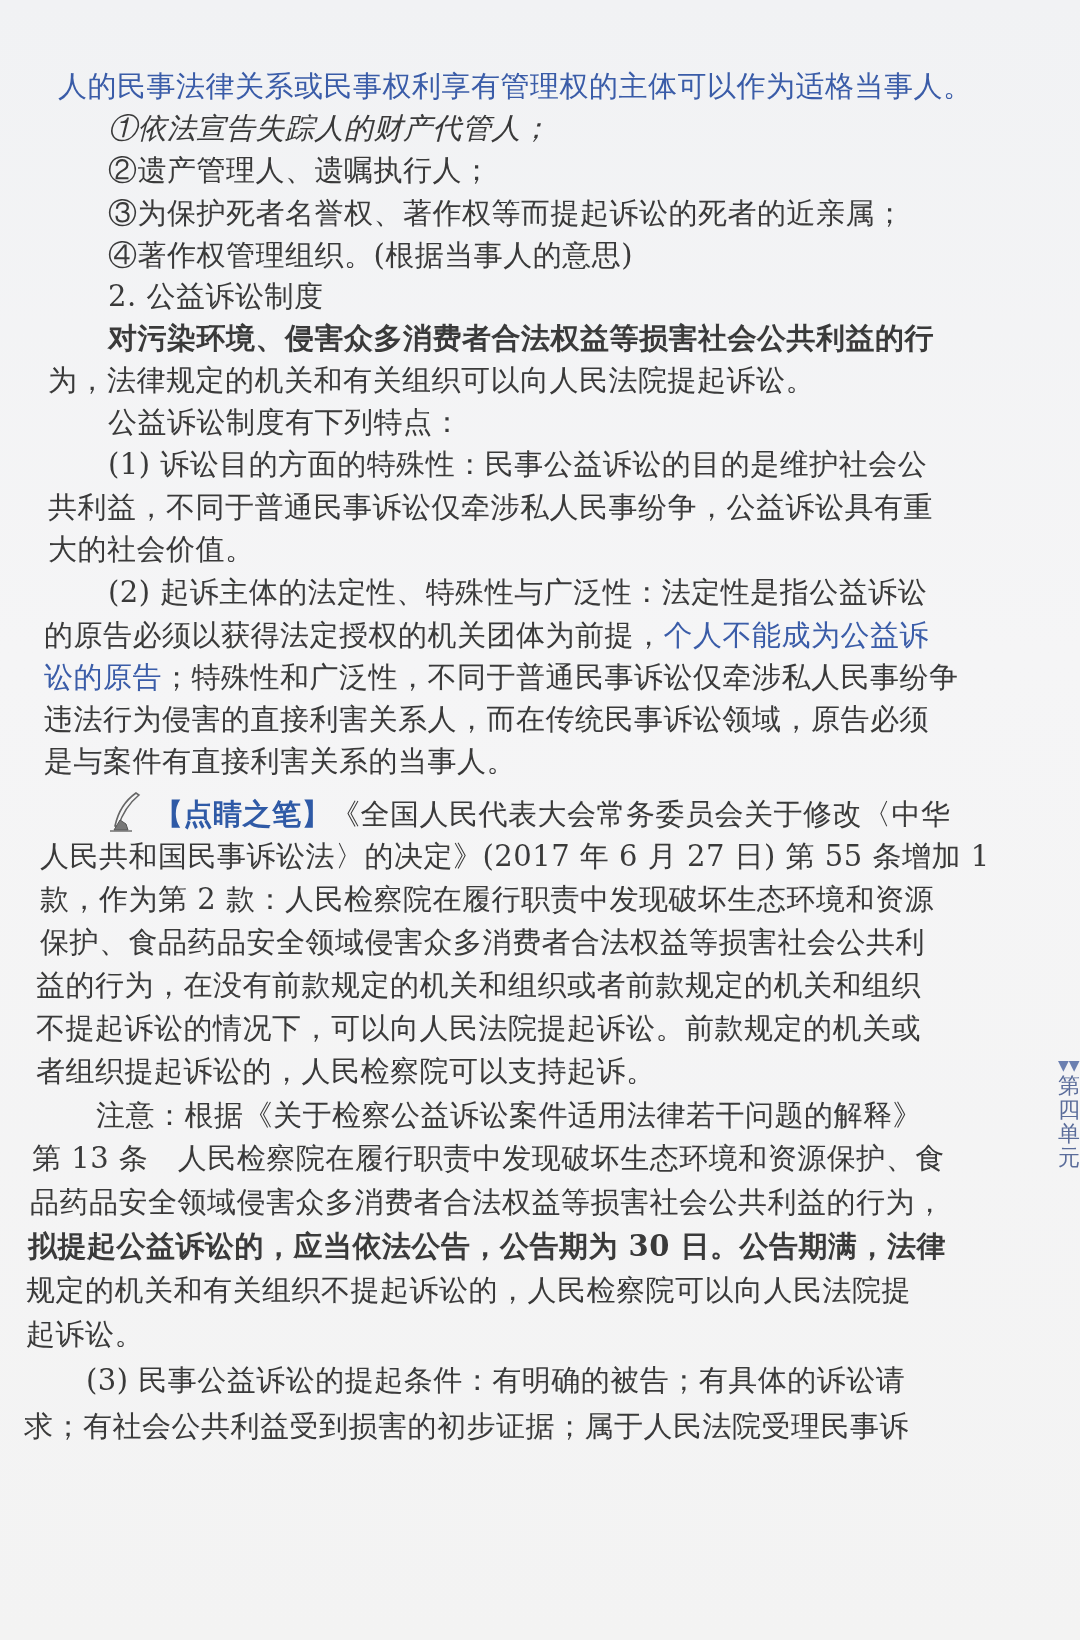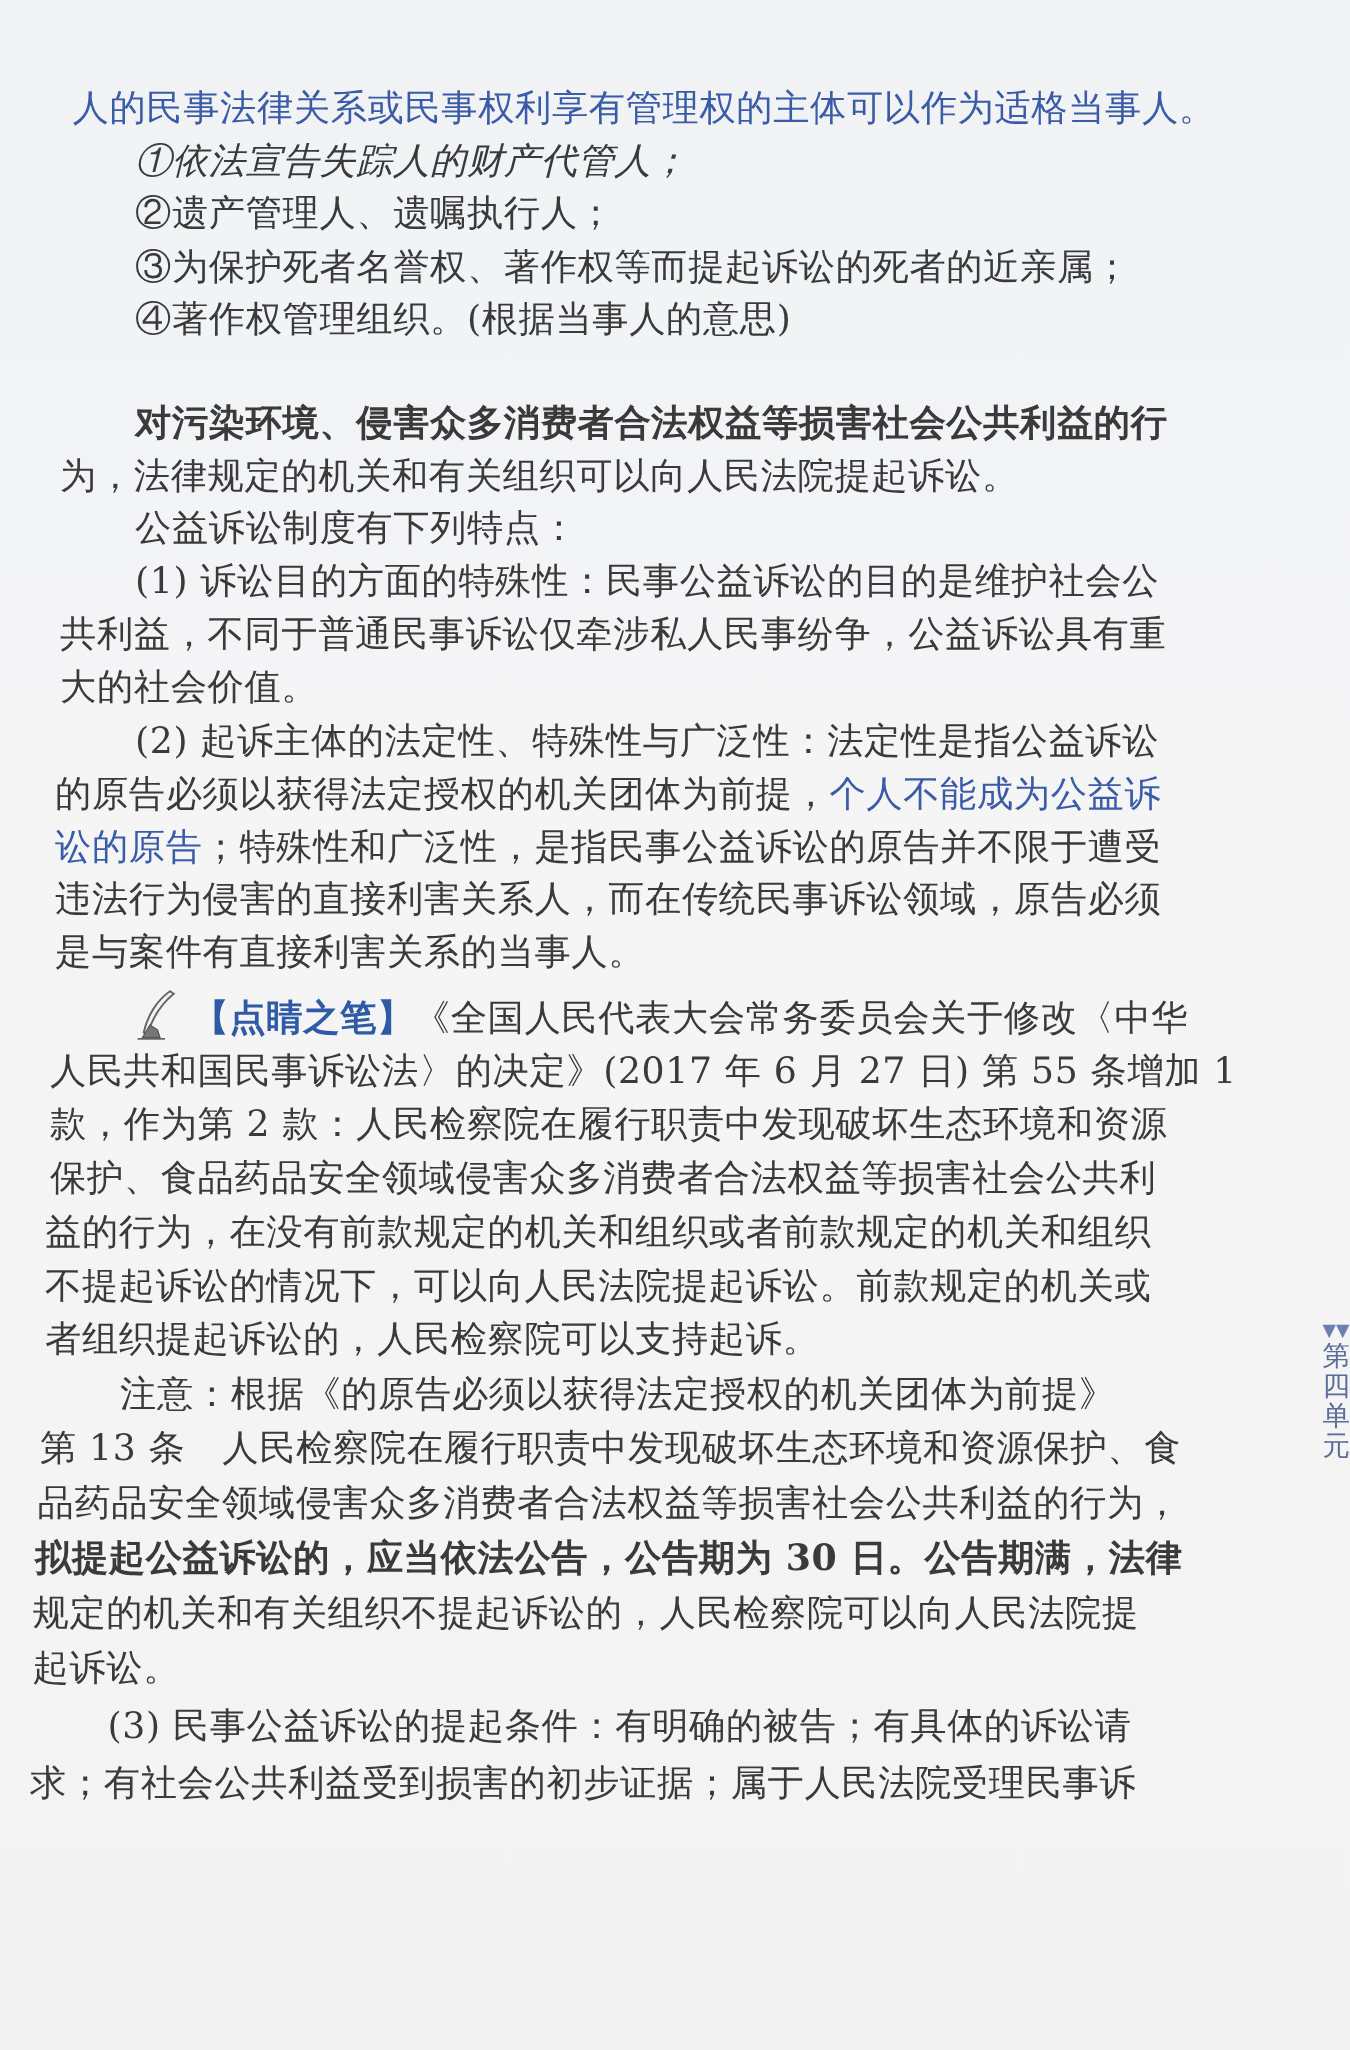--- a/index.html
+++ b/index.html
@@ -36,52 +36,53 @@
   </style>
 </head>
 <body>
 
 <div class="page">
   <div class="line blue" style="left:58px;top:66px;">人的民事法律关系或民事权利享有管理权的主体可以作为适格当事人。</div>
   <div class="line" style="left:108px;top:108px;font-style:italic;">①依法宣告失踪人的财产代管人；</div>
   <div class="line" style="left:108px;top:150px;">②遗产管理人、遗嘱执行人；</div>
   <div class="line" style="left:108px;top:193px;">③为保护死者名誉权、著作权等而提起诉讼的死者的近亲属；</div>
   <div class="line" style="left:108px;top:235px;">④著作权管理组织。(根据当事人的意思)</div>
+  <div class="line" style="left:108px;top:276px;">2. 公益诉讼制度</div>
   <div class="line" style="left:108px;top:318px;font-weight:bold;">对污染环境、侵害众多消费者合法权益等损害社会公共利益的行</div>
   <div class="line" style="left:48px;top:360px;">为，法律规定的机关和有关组织可以向人民法院提起诉讼。</div>
   <div class="line" style="left:108px;top:402px;">公益诉讼制度有下列特点：</div>
   <div class="line" style="left:108px;top:444px;">(1) 诉讼目的方面的特殊性：民事公益诉讼的目的是维护社会公</div>
   <div class="line" style="left:48px;top:487px;">共利益，不同于普通民事诉讼仅牵涉私人民事纷争，公益诉讼具有重</div>
   <div class="line" style="left:48px;top:529px;">大的社会价值。</div>
   <div class="line" style="left:108px;top:572px;">(2) 起诉主体的法定性、特殊性与广泛性：法定性是指公益诉讼</div>
   <div class="line" style="left:44px;top:615px;">
     <span>的原告必须以获得法定授权的机关团体为前提，</span><span class="blue">个人不能成为公益诉</span>
   </div>
   <div class="line" style="left:44px;top:657px;">
-    <span class="blue">讼的原告</span><span>；特殊性和广泛性，是指民事公益诉讼的原告并不限于遭受</span>
+    <span class="blue">讼的原告</span><span>；特殊性和广泛性，不同于普通民事诉讼仅牵涉私人民事纷争</span>
   </div>
   <div class="line" style="left:44px;top:699px;">违法行为侵害的直接利害关系人，而在传统民事诉讼领域，原告必须</div>
   <div class="line" style="left:44px;top:741px;">是与案件有直接利害关系的当事人。</div>
 
   <div class="line" style="left:106px;top:790px;">
     <span class="pen">
       <svg width="44" height="44" viewBox="0 0 44 44">
         <path d="M30 3 C20 10 12 22 9 36 L12 37 C16 24 22 14 33 5 Z" fill="none" stroke="#666" stroke-width="1.6"></path>
         <path d="M14 30 L20 34 L22 40 L8 40 Z" fill="#777" stroke="#555" stroke-width="1"></path>
         <path d="M4 41 L26 41" stroke="#666" stroke-width="1.4"></path>
       </svg>
     </span><span class="tag">【点睛之笔】</span><span>《全国人民代表大会常务委员会关于修改〈中华</span>
   </div>
   <div class="line" style="left:40px;top:836px;text-align:right;">人民共和国民事诉讼法〉的决定》(2017 年 6 月 27 日) 第 55 条增加 1</div>
   <div class="line" style="left:40px;top:879px;">款，作为第 2 款：人民检察院在履行职责中发现破坏生态环境和资源</div>
   <div class="line" style="left:40px;top:922px;">保护、食品药品安全领域侵害众多消费者合法权益等损害社会公共利</div>
   <div class="line" style="left:36px;top:965px;">益的行为，在没有前款规定的机关和组织或者前款规定的机关和组织</div>
   <div class="line" style="left:36px;top:1008px;">不提起诉讼的情况下，可以向人民法院提起诉讼。前款规定的机关或</div>
   <div class="line" style="left:36px;top:1051px;">者组织提起诉讼的，人民检察院可以支持起诉。</div>
-  <div class="line" style="left:96px;top:1095px;">注意：根据《的原告必须以获得法定授权的机关团体为前提》</div>
+  <div class="line" style="left:96px;top:1095px;">注意：根据《关于检察公益诉讼案件适用法律若干问题的解释》</div>
   <div class="line" style="left:32px;top:1138px;text-align:right;">第 13 条　人民检察院在履行职责中发现破坏生态环境和资源保护、食</div>
   <div class="line" style="left:30px;top:1182px;">品药品安全领域侵害众多消费者合法权益等损害社会公共利益的行为，</div>
   <div class="line" style="left:28px;top:1226px;font-weight:bold;">拟提起公益诉讼的，应当依法公告，公告期为 30 日。公告期满，法律</div>
   <div class="line" style="left:26px;top:1270px;">规定的机关和有关组织不提起诉讼的，人民检察院可以向人民法院提</div>
   <div class="line" style="left:26px;top:1314px;">起诉讼。</div>
   <div class="line" style="left:86px;top:1360px;">(3) 民事公益诉讼的提起条件：有明确的被告；有具体的诉讼请</div>
   <div class="line" style="left:24px;top:1406px;">求；有社会公共利益受到损害的初步证据；属于人民法院受理民事诉</div>
 
   <div class="sidetab">
     <div class="arrows">▼▼</div>

